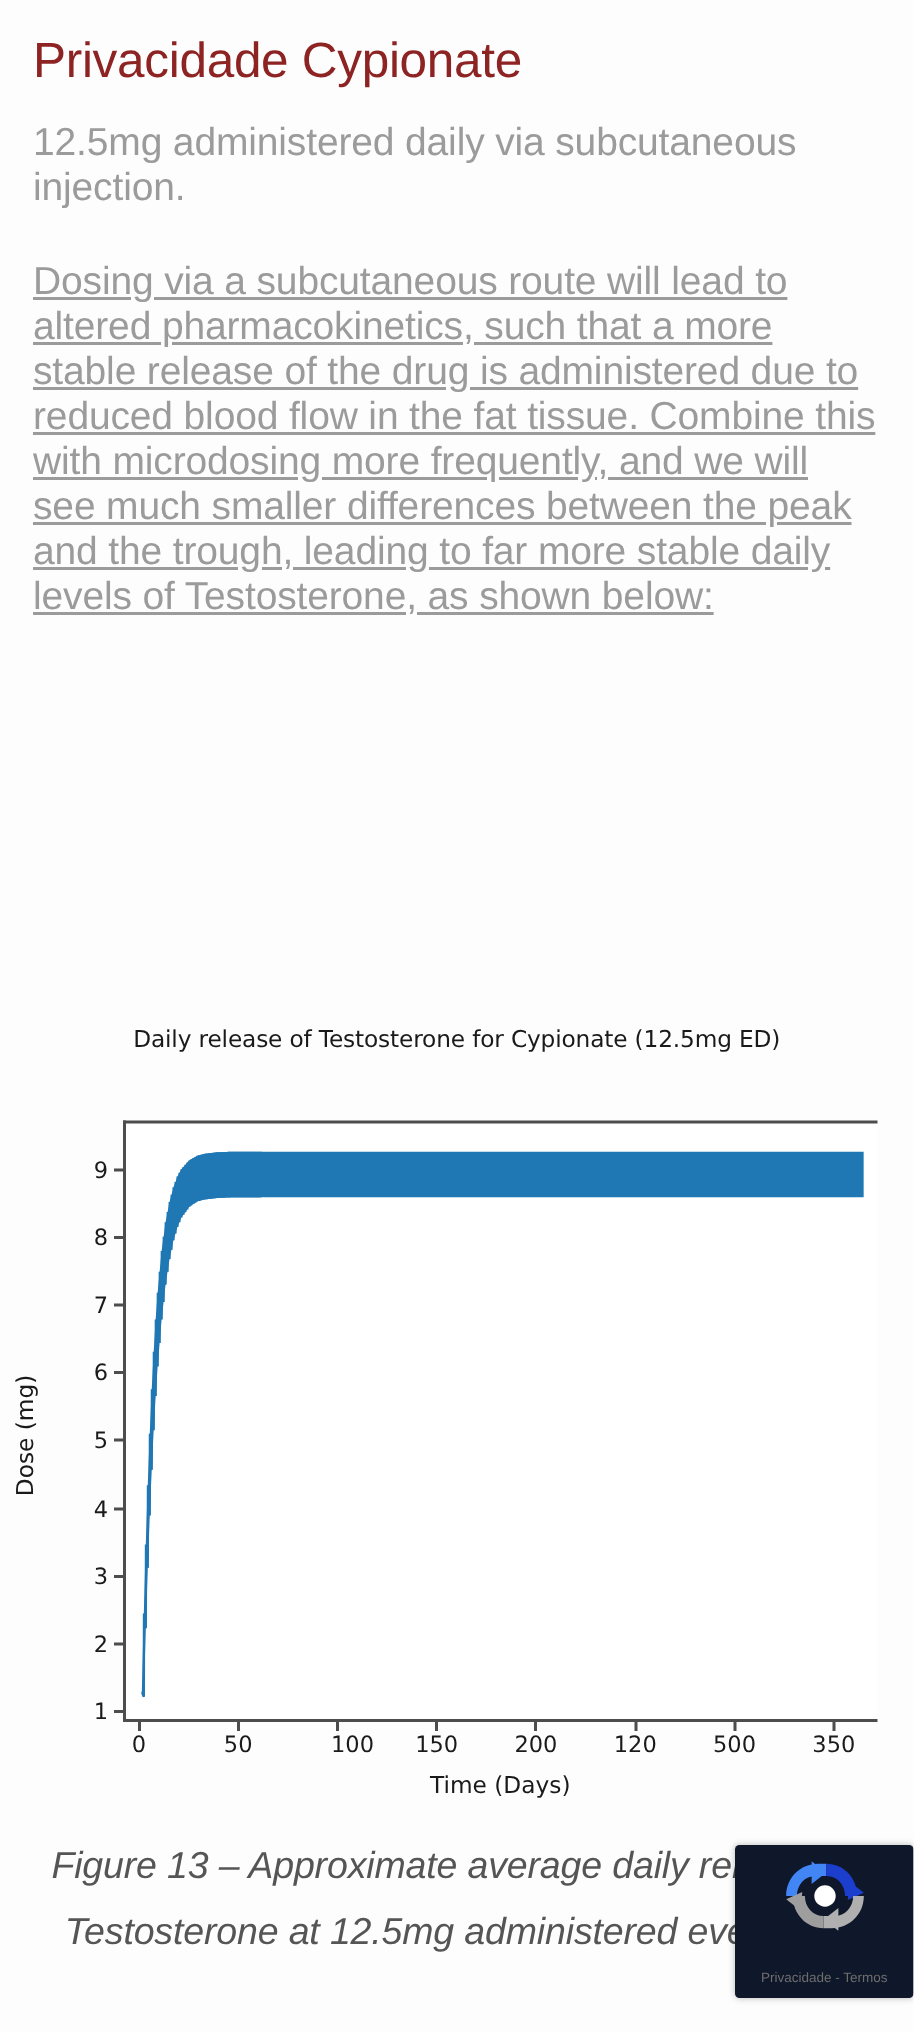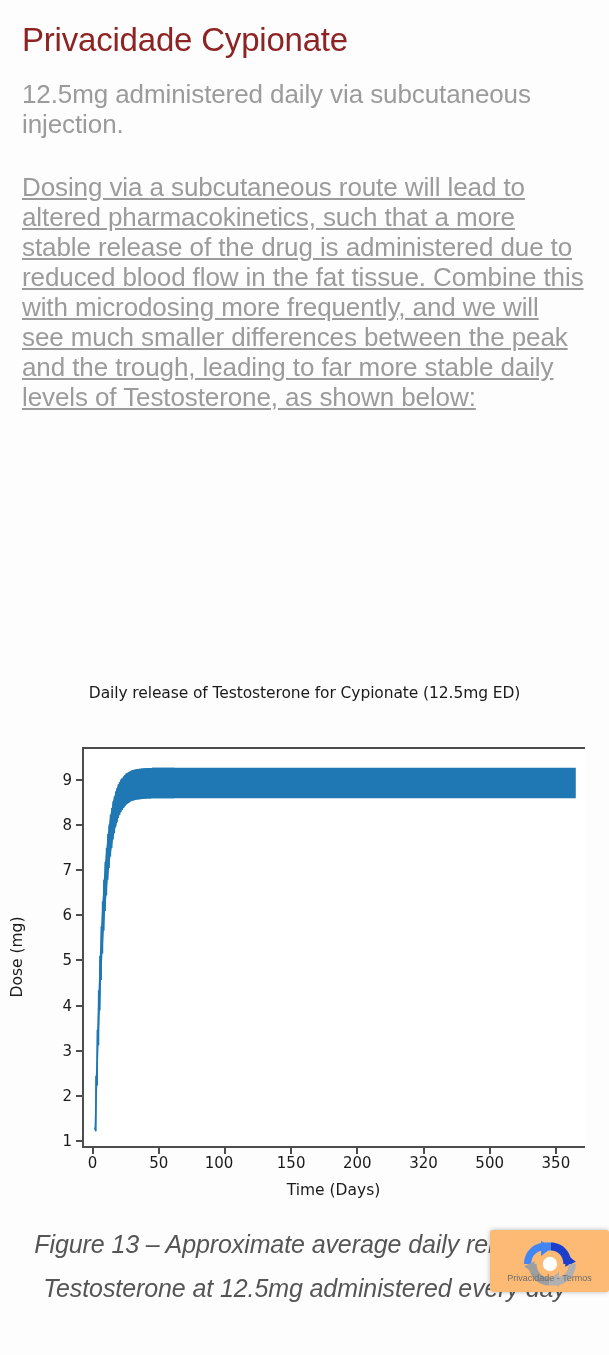--- a/index.html
+++ b/index.html
@@ -163,22 +163,22 @@
     color: #555555;
     letter-spacing: -0.1px;
   }
 
   
   .recaptcha-badge {
     position: absolute;
     left: 490px;
     top: 1230px;
     width: 119px;
-    height: 62px;
-    background: #fdba74;
+    height: 102px;
+    background: #0f172a;
     border-radius: 3px;
     box-shadow: 0 0 5px rgba(0,0,0,0.28);
     overflow: hidden;
   }
   .recaptcha-logo {
     position: absolute;
     left: 50%;
     top: 9px;
     transform: translateX(-50%);
     width: 58px;
@@ -235,27 +235,27 @@
         <div class="ytick-label" style="top: 164.759px;">8</div>
         <div class="ytick-mark" style="top: 164.759px;"></div>
         <div class="ytick-label" style="top: 119.55px;">9</div>
         <div class="ytick-mark" style="top: 119.55px;"></div>
       </div>
     <div id="xtick-host">
         <div class="xtick-label" style="left: 92.5895px;">0</div>
         <div class="xtick-mark" style="left: 92.5895px;"></div>
         <div class="xtick-label" style="left: 158.774px;">50</div>
         <div class="xtick-mark" style="left: 158.774px;"></div>
-        <div class="xtick-label" style="left: 219px;">100</div>
+        <div class="xtick-label" style="left: 235px;">100</div>
         <div class="xtick-mark" style="left: 224.958px;"></div>
         <div class="xtick-label" style="left: 291.142px;">150</div>
         <div class="xtick-mark" style="left: 291.142px;"></div>
         <div class="xtick-label" style="left: 357.326px;">200</div>
         <div class="xtick-mark" style="left: 357.326px;"></div>
-        <div class="xtick-label" style="left: 423.511px;">320</div>
+        <div class="xtick-label" style="left: 423.511px;">120</div>
         <div class="xtick-mark" style="left: 423.511px;"></div>
         <div class="xtick-label" style="left: 489.695px;">500</div>
         <div class="xtick-mark" style="left: 489.695px;"></div>
         <div class="xtick-label" style="left: 555.879px;">350</div>
         <div class="xtick-mark" style="left: 555.879px;"></div>
       </div>
 
     <div class="xaxis-label">Time (Days)</div>
     <div class="yaxis-label">Dose (mg)</div>
   </div>

